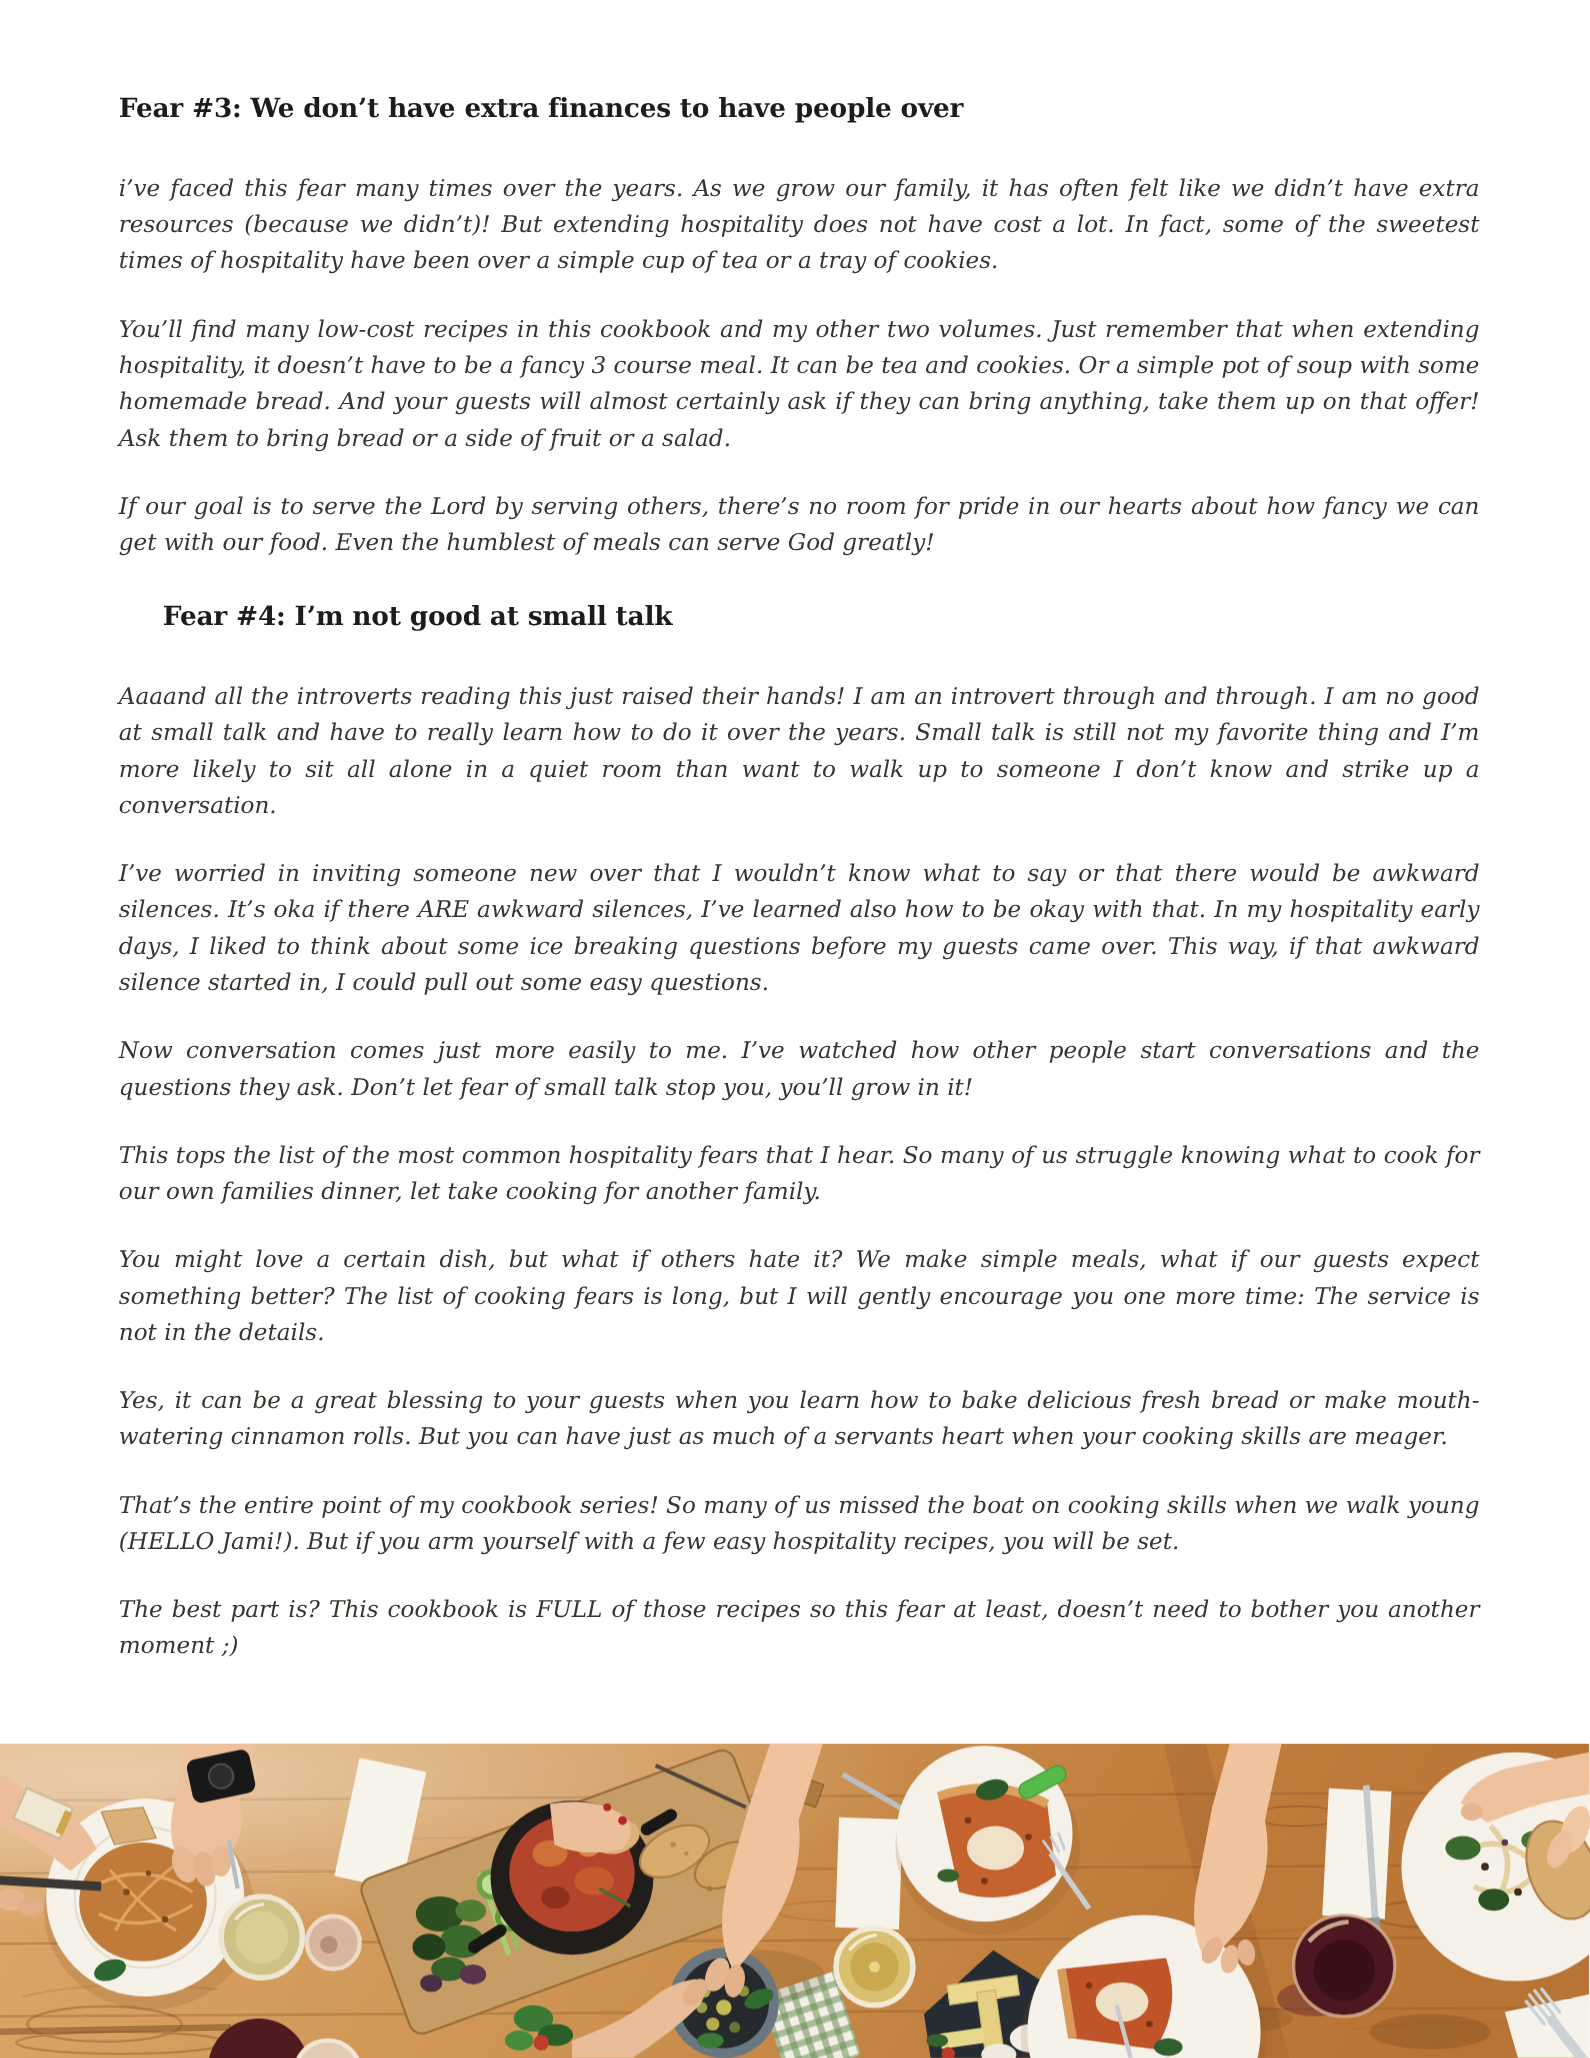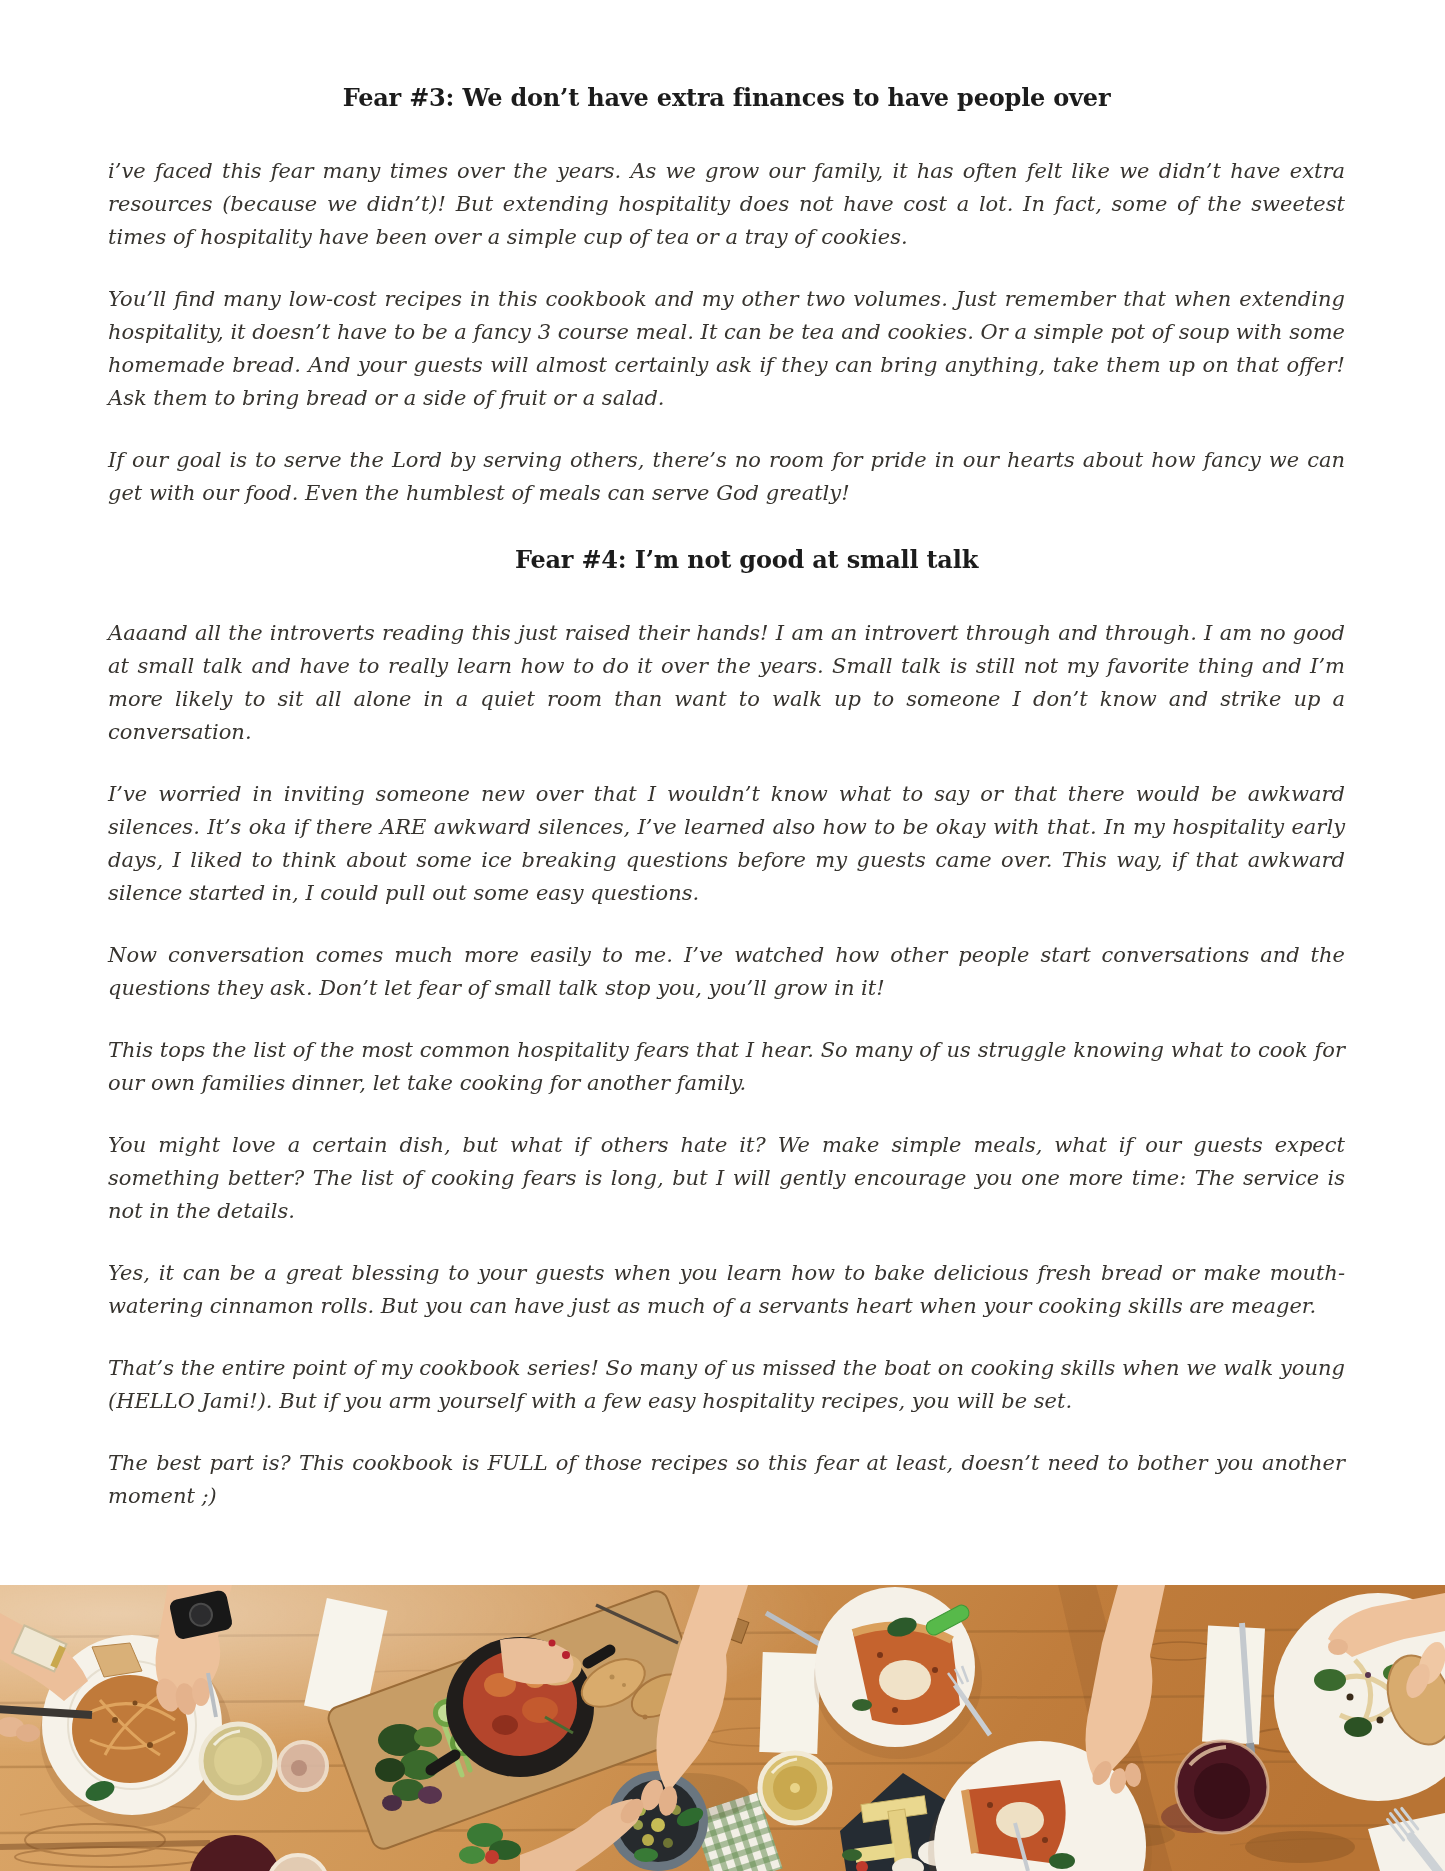--- a/index.html
+++ b/index.html
@@ -1,41 +1,41 @@
 <!DOCTYPE html>
 <html><head>
 <meta charset="utf-8">
 <style>
   html,body{margin:0;padding:0;background:#ffffff;}
   .page{position:relative;width:1445px;height:1871px;background:#ffffff;overflow:hidden;
         font-family:"DejaVu Serif", serif;}
   .content{position:absolute;left:108px;top:84px;width:1237px;}
   .content h2{font-family:"DejaVu Serif", serif;font-weight:700;font-size:24px;line-height:1.2;
-              color:#1c1c1c;letter-spacing:-0.2px;margin:0 0 42px 0;text-align:center;}
+              color:#1c1c1c;letter-spacing:-0.2px;margin:0 0 42px 0;}
   .content h2.spaced{margin-top:36px;margin-left:40px;}
   .content p{font-size:21px;line-height:33px;color:#37342f;text-align:justify;margin:0 0 29px 0;font-style:italic;}
   .content p.lastp{margin-bottom:4px;}
   figure.photo{position:absolute;left:0;bottom:0;width:1445px;height:286px;margin:0;padding:0;}
   figure.photo svg{display:block;width:100%;height:100%;}
 </style>
 </head>
 <body>
 
 <div class="page">
   <div class="content">
 
     <h2>Fear #3: We don’t have extra finances to have people over</h2>
     <p>i’ve faced this fear many times over the years. As we grow our family, it has often felt like we didn’t have extra resources (because we didn’t)! But extending hospitality does not have cost a lot. In fact, some of the sweetest times of hospitality have been over a simple cup of tea or a tray of cookies.</p>
     <p>You’ll find many low-cost recipes in this cookbook and my other two volumes. Just remember that when extending hospitality, it doesn’t have to be a fancy 3 course meal. It can be tea and cookies. Or a simple pot of soup with some homemade bread. And your guests will almost certainly ask if they can bring anything, take them up on that offer! Ask them to bring bread or a side of fruit or a salad.</p>
     <p>If our goal is to serve the Lord by serving others, there’s no room for pride in our hearts about how fancy we can get with our food. Even the humblest of meals can serve God greatly!</p>
 
     <h2 class="spaced">Fear #4: I’m not good at small talk</h2>
     <p>Aaaand all the introverts reading this just raised their hands! I am an introvert through and through. I am no good at small talk and have to really learn how to do it over the years. Small talk is still not my favorite thing and I’m more likely to sit all alone in a quiet room than want to walk up to someone I don’t know and strike up a conversation.</p>
     <p>I’ve worried in inviting someone new over that I wouldn’t know what to say or that there would be awkward silences. It’s oka if there ARE awkward silences, I’ve learned also how to be okay with that. In my hospitality early days, I liked to think about some ice breaking questions before my guests came over. This way, if that awkward silence started in, I could pull out some easy questions.</p>
-    <p>Now conversation comes much more easily to me. I’ve watched how other people start conversations and the questions they ask. Don’t let fear of small talk stop you, you’ll grow in it!</p>
+    <p>Now conversation comes just more easily to me. I’ve watched how other people start conversations and the questions they ask. Don’t let fear of small talk stop you, you’ll grow in it!</p>
 
     <p>This tops the list of the most common hospitality fears that I hear. So many of us struggle knowing what to cook for our own families dinner, let take cooking for another family.</p>
     <p>You might love a certain dish, but what if others hate it? We make simple meals, what if our guests expect something better? The list of cooking fears is long, but I will gently encourage you one more time: The service is not in the details.</p>
     <p>Yes, it can be a great blessing to your guests when you learn how to bake delicious fresh bread or make mouth-watering cinnamon rolls. But you can have just as much of a servants heart when your cooking skills are meager.</p>
     <p>That’s the entire point of my cookbook series! So many of us missed the boat on cooking skills when we walk young (HELLO Jami!). But if you arm yourself with a few easy hospitality recipes, you will be set.</p>
     <p class="lastp">The best part is? This cookbook is FULL of those recipes so this fear at least, doesn’t need to bother you another moment ;)</p>
   </div>
 
   <figure class="photo" role="img" aria-label="Overhead photo of friends sharing a meal at a wooden table: spaghetti plate, salad cutting board, tomato stew pot, bread, olives bowl, pizza slices, cheese slate, wine glasses and reaching hands">
     <svg viewBox="0 0 1445 286" xmlns="http://www.w3.org/2000/svg">

